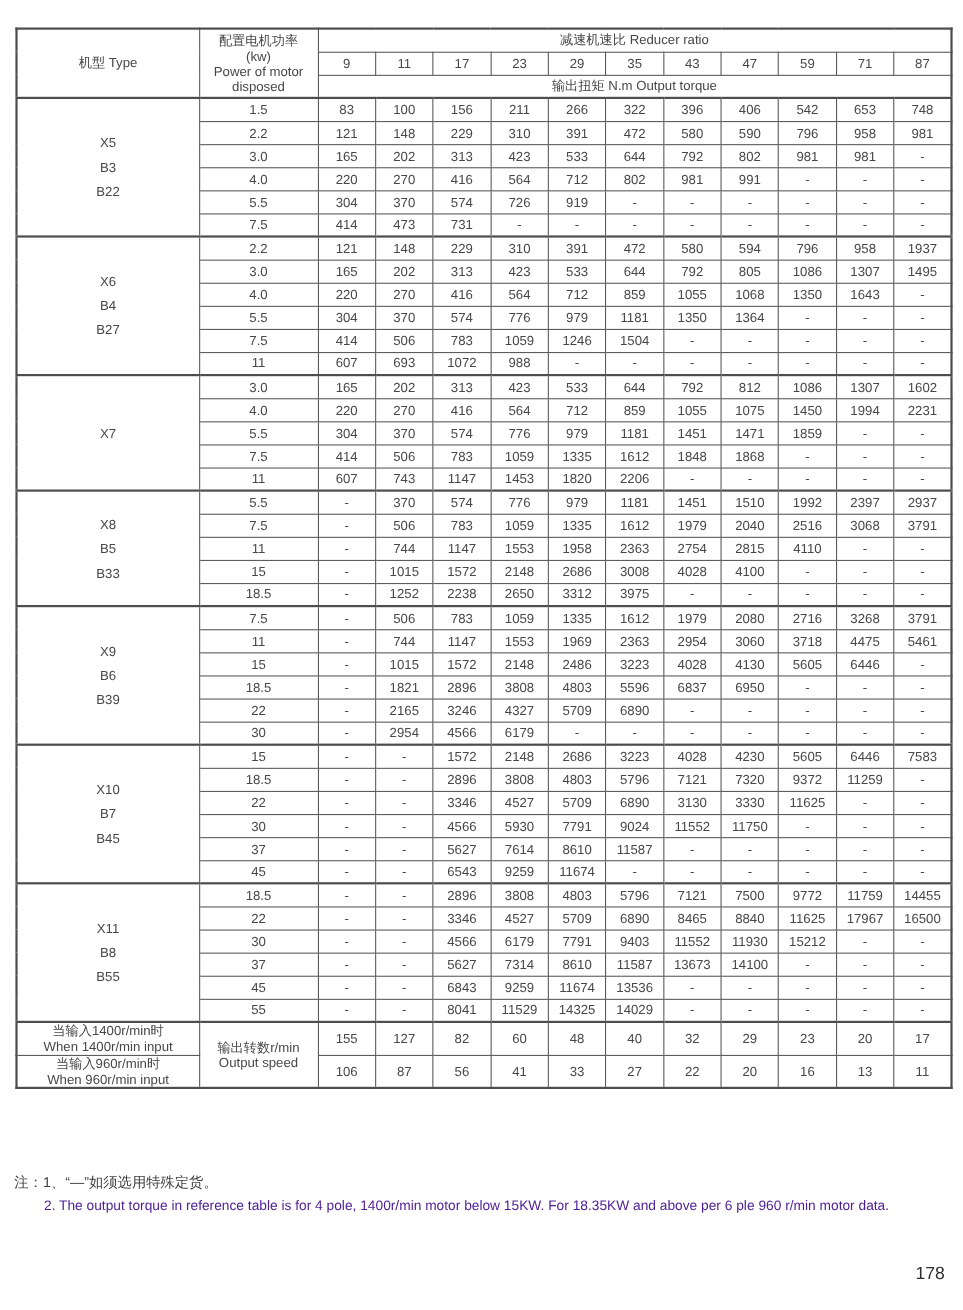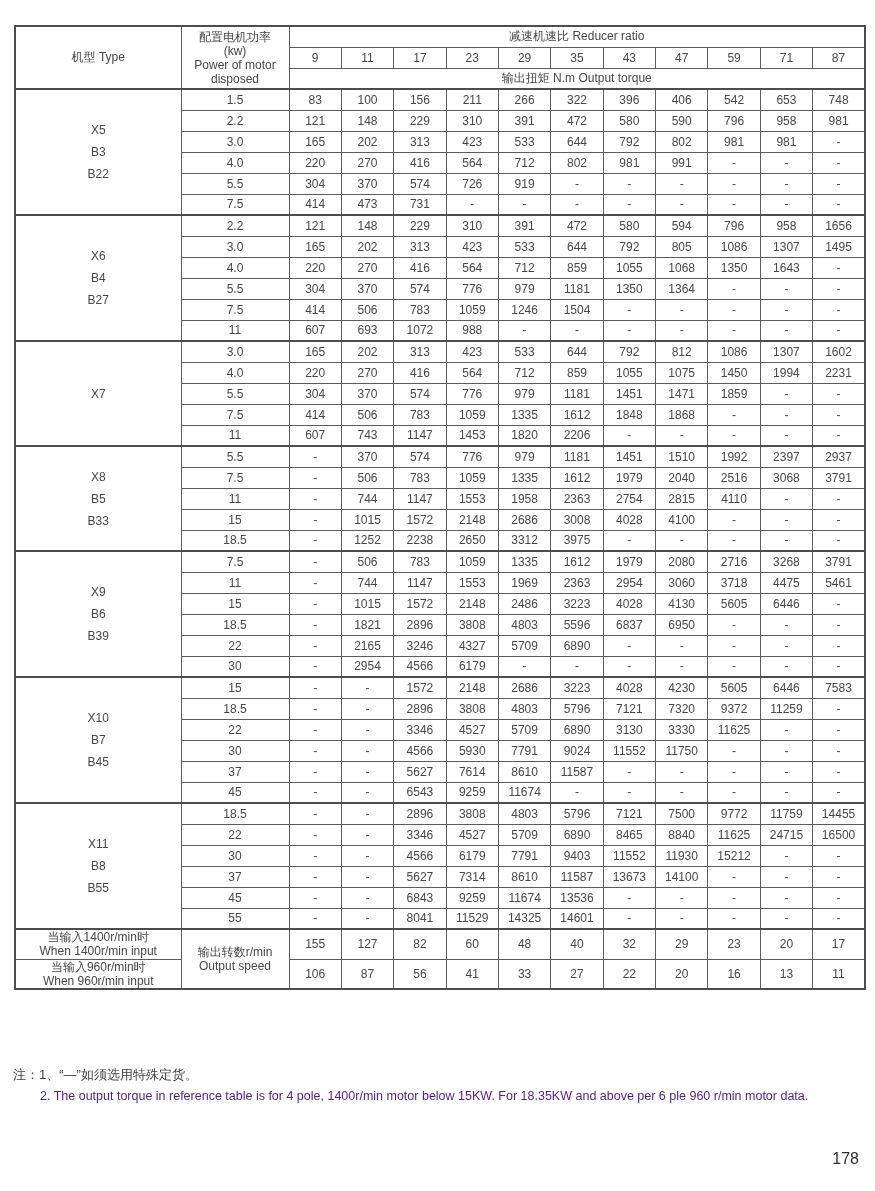--- a/index.html
+++ b/index.html
@@ -178,21 +178,21 @@
           <td class="val-cell">121</td>
           <td class="val-cell">148</td>
           <td class="val-cell">229</td>
           <td class="val-cell">310</td>
           <td class="val-cell">391</td>
           <td class="val-cell">472</td>
           <td class="val-cell">580</td>
           <td class="val-cell">594</td>
           <td class="val-cell">796</td>
           <td class="val-cell">958</td>
-          <td class="val-cell">1656</td>
+          <td class="val-cell">1937</td>
         </tr>
         <tr>
           <td class="power-cell">3.0</td>
           <td class="val-cell">165</td>
           <td class="val-cell">202</td>
           <td class="val-cell">313</td>
           <td class="val-cell">423</td>
           <td class="val-cell">533</td>
           <td class="val-cell">644</td>
           <td class="val-cell">792</td>
@@ -606,21 +606,21 @@
           <td class="power-cell">22</td>
           <td class="val-cell">-</td>
           <td class="val-cell">-</td>
           <td class="val-cell">3346</td>
           <td class="val-cell">4527</td>
           <td class="val-cell">5709</td>
           <td class="val-cell">6890</td>
           <td class="val-cell">8465</td>
           <td class="val-cell">8840</td>
           <td class="val-cell">11625</td>
-          <td class="val-cell">24715</td>
+          <td class="val-cell">17967</td>
           <td class="val-cell">16500</td>
         </tr>
         <tr>
           <td class="power-cell">30</td>
           <td class="val-cell">-</td>
           <td class="val-cell">-</td>
           <td class="val-cell">4566</td>
           <td class="val-cell">6179</td>
           <td class="val-cell">7791</td>
           <td class="val-cell">9403</td>
@@ -658,21 +658,21 @@
           <td class="val-cell">-</td>
           <td class="val-cell">-</td>
         </tr>
         <tr>
           <td class="power-cell">55</td>
           <td class="val-cell">-</td>
           <td class="val-cell">-</td>
           <td class="val-cell">8041</td>
           <td class="val-cell">11529</td>
           <td class="val-cell">14325</td>
-          <td class="val-cell">14601</td>
+          <td class="val-cell">14029</td>
           <td class="val-cell">-</td>
           <td class="val-cell">-</td>
           <td class="val-cell">-</td>
           <td class="val-cell">-</td>
           <td class="val-cell">-</td>
         </tr>
         <tr class="speed-row group-start">
           <td class="speed-label-cell">
             <div class="sline">当输入1400r/min时</div>
             <div class="sline">When 1400r/min input</div>

